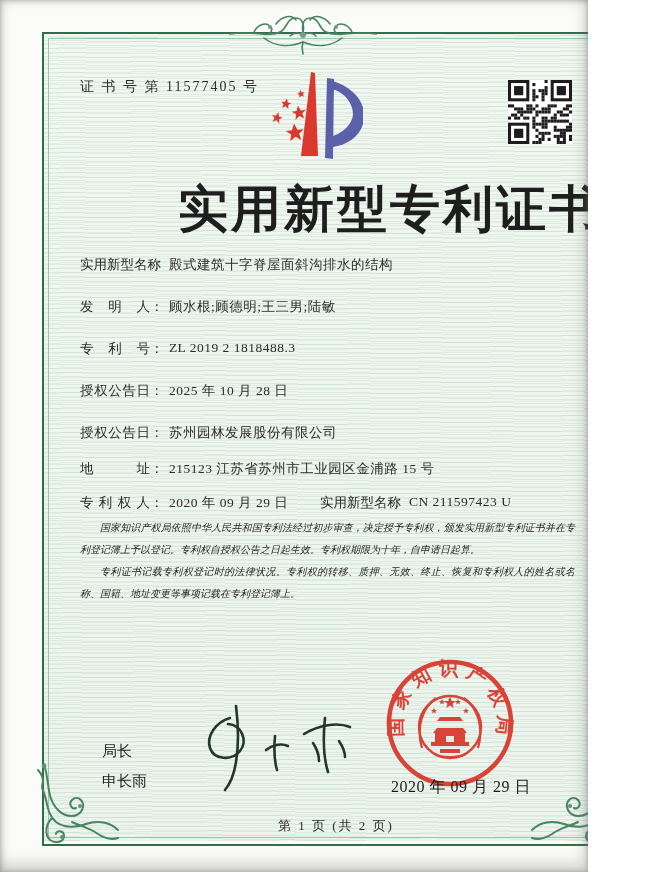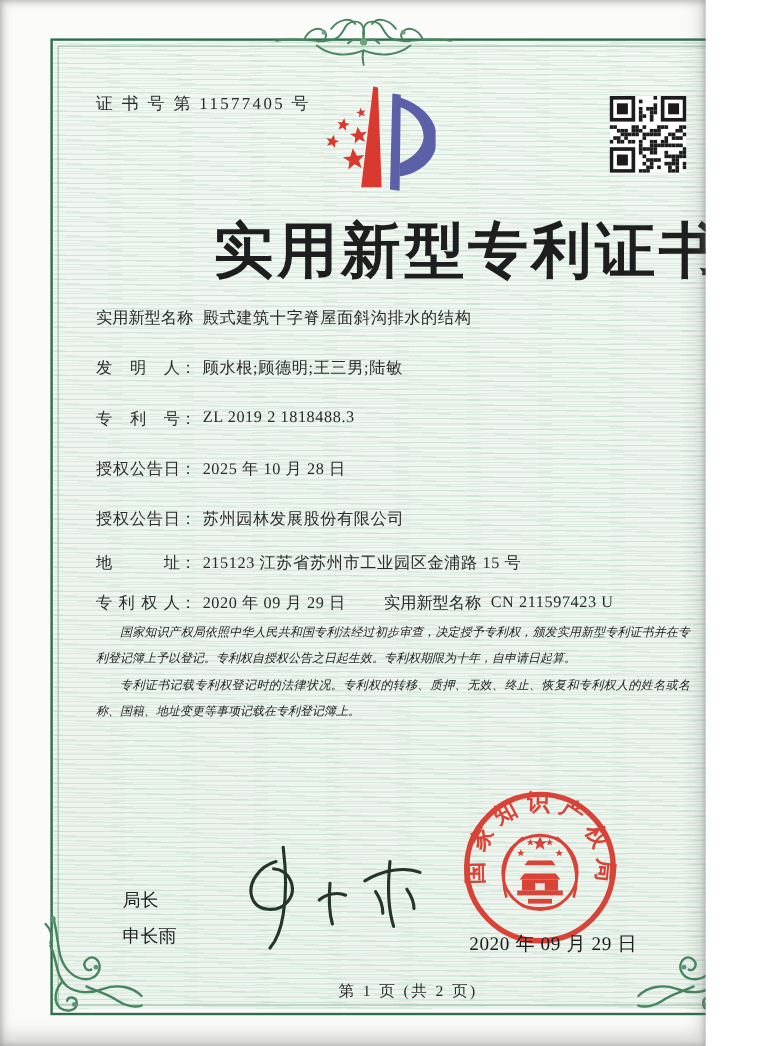--- a/index.html
+++ b/index.html
@@ -38,21 +38,21 @@
   .fcol2{position:absolute;left:240px;top:0;white-space:nowrap;}
   .body-text{
     position:absolute;left:80px;top:517px;width:495px;
     font-size:10px;line-height:22px;text-align:justify;font-style:italic;color:#1f1f1f;
   }
   .body-text p{margin:0;text-indent:2em;}
   .officer{position:absolute;left:86px;top:736px;font-size:15px;line-height:30px;color:#222;margin-left:16px;}
   .signature{position:absolute;left:178px;top:698px;width:190px;height:98px;}
   .seal{position:absolute;left:383px;top:656px;width:134px;height:134px;}
   .seal-date{position:absolute;left:391px;top:777px;width:130px;font-size:16px;letter-spacing:0.5px;color:#1c1c1c;white-space:nowrap;}
-  .footer{position:absolute;left:60px;top:817px;width:560px;text-align:center;font-size:13px;letter-spacing:2px;color:#2b2b2b;}
+  .footer{position:absolute;left:42px;top:817px;width:560px;text-align:center;font-size:13px;letter-spacing:2px;color:#2b2b2b;padding-left:14px;}
   .crest{position:absolute;left:224px;top:8px;width:158px;height:48px;}
   .corner-fl{position:absolute;width:92px;height:88px;}
   .corner-fl.left{left:28px;top:760px;}
   .corner-fl.right{left:530px;top:760px;transform:scaleX(-1);}
 </style>
 </head>
 <body>
 
 <div class="page">
 

